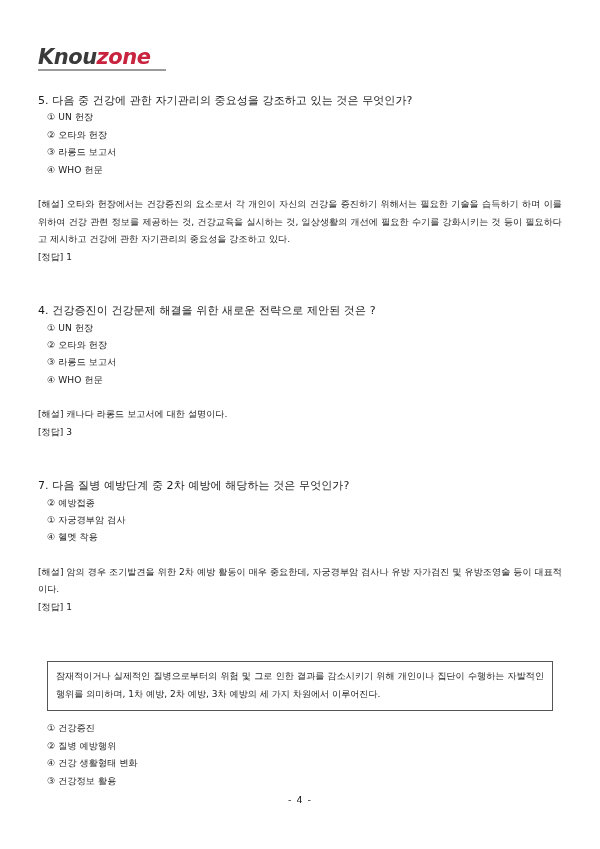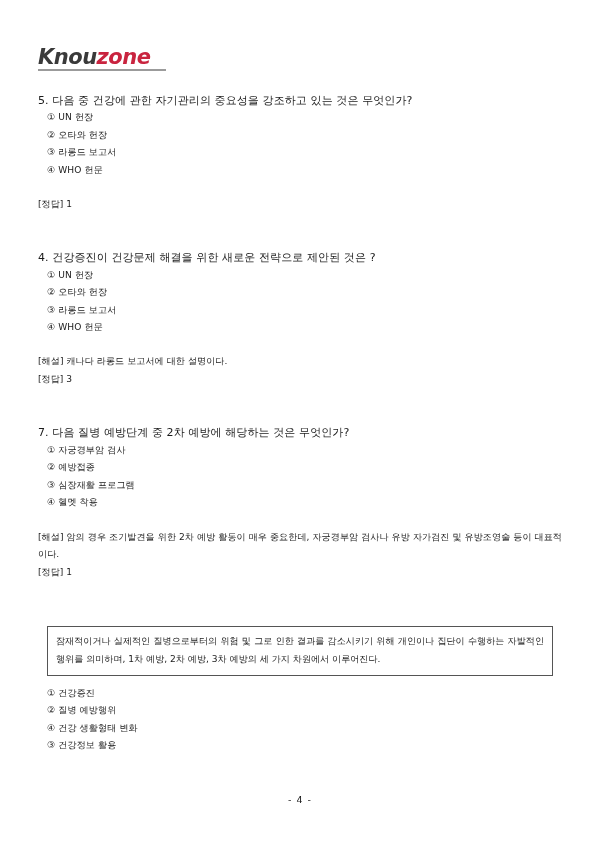--- a/index.html
+++ b/index.html
@@ -122,43 +122,43 @@
 
   <div class="content">
 
     <div class="block">
       <div class="qline">5. 다음 중 건강에 관한 자기관리의 중요성을 강조하고 있는 것은 무엇인가?</div>
       <div class="choice">① UN 헌장</div>
       <div class="choice">② 오타와 헌장</div>
       <div class="choice">③ 라롱드 보고서</div>
       <div class="choice">④ WHO 헌문</div>
       <div class="gap-md"></div>
+      <div class="expl">[해설] 오타와 헌장에서는 건강증진의 요소로서 각 개인이 자신의 건강을 증진하기 위해서는 필요한 기술을 습득하기 하며 이를 위하여 건강 관련 정보를 제공하는 것, 건강교육을 실시하는 것, 일상생활의 개선에 필요한 수기를 강화시키는 것 등이 필요하다고 제시하고 건강에 관한 자기관리의 중요성을 강조하고 있다.</div>
       <div class="answer">[정답] 1</div>
     </div>
 
     <div class="gap-xl"></div>
 
     <div class="block">
       <div class="qline">4. 건강증진이 건강문제 해결을 위한 새로운 전략으로 제안된 것은 ?</div>
       <div class="choice">① UN 헌장</div>
       <div class="choice">② 오타와 헌장</div>
       <div class="choice">③ 라롱드 보고서</div>
       <div class="choice">④ WHO 헌문</div>
       <div class="gap-md"></div>
       <div class="expl">[해설] 캐나다 라롱드 보고서에 대한 설명이다.</div>
       <div class="answer">[정답] 3</div>
     </div>
 
     <div class="gap-xl"></div>
 
     <div class="block">
       <div class="qline">7. 다음 질병 예방단계 중 2차 예방에 해당하는 것은 무엇인가?</div>
+      <div class="choice">② 예방접종</div>
       <div class="choice">① 자궁경부암 검사</div>
-      <div class="choice">② 예방접종</div>
-      <div class="choice">③ 심장재활 프로그램</div>
       <div class="choice">④ 헬멧 착용</div>
       <div class="gap-md"></div>
       <div class="expl">[해설] 암의 경우 조기발견을 위한 2차 예방 활동이 매우 중요한데, 자궁경부암 검사나 유방 자가검진 및 유방조영술 등이 대표적이다.</div>
       <div class="answer">[정답] 1</div>
     </div>
 
     <div class="gap-xl"></div>
 
     <div class="block">
       <div class="boxed">잠재적이거나 실제적인 질병으로부터의 위험 및 그로 인한 결과를 감소시키기 위해 개인이나 집단이 수행하는 자발적인 행위를 의미하며, 1차 예방, 2차 예방, 3차 예방의 세 가지 차원에서 이루어진다.</div>

